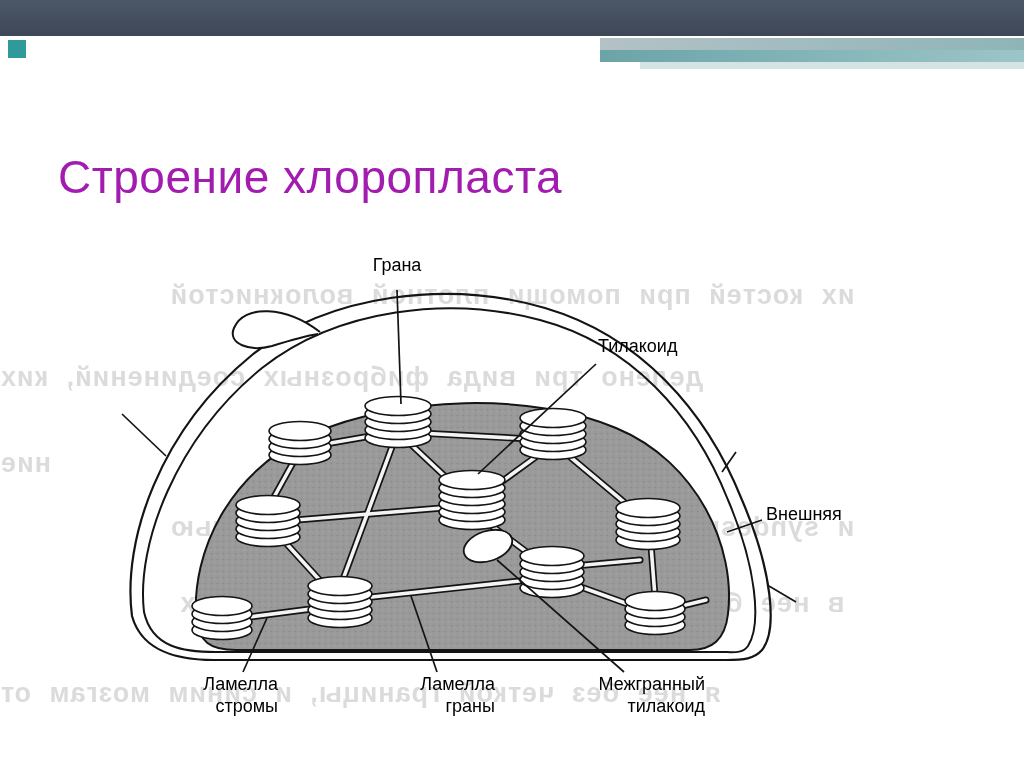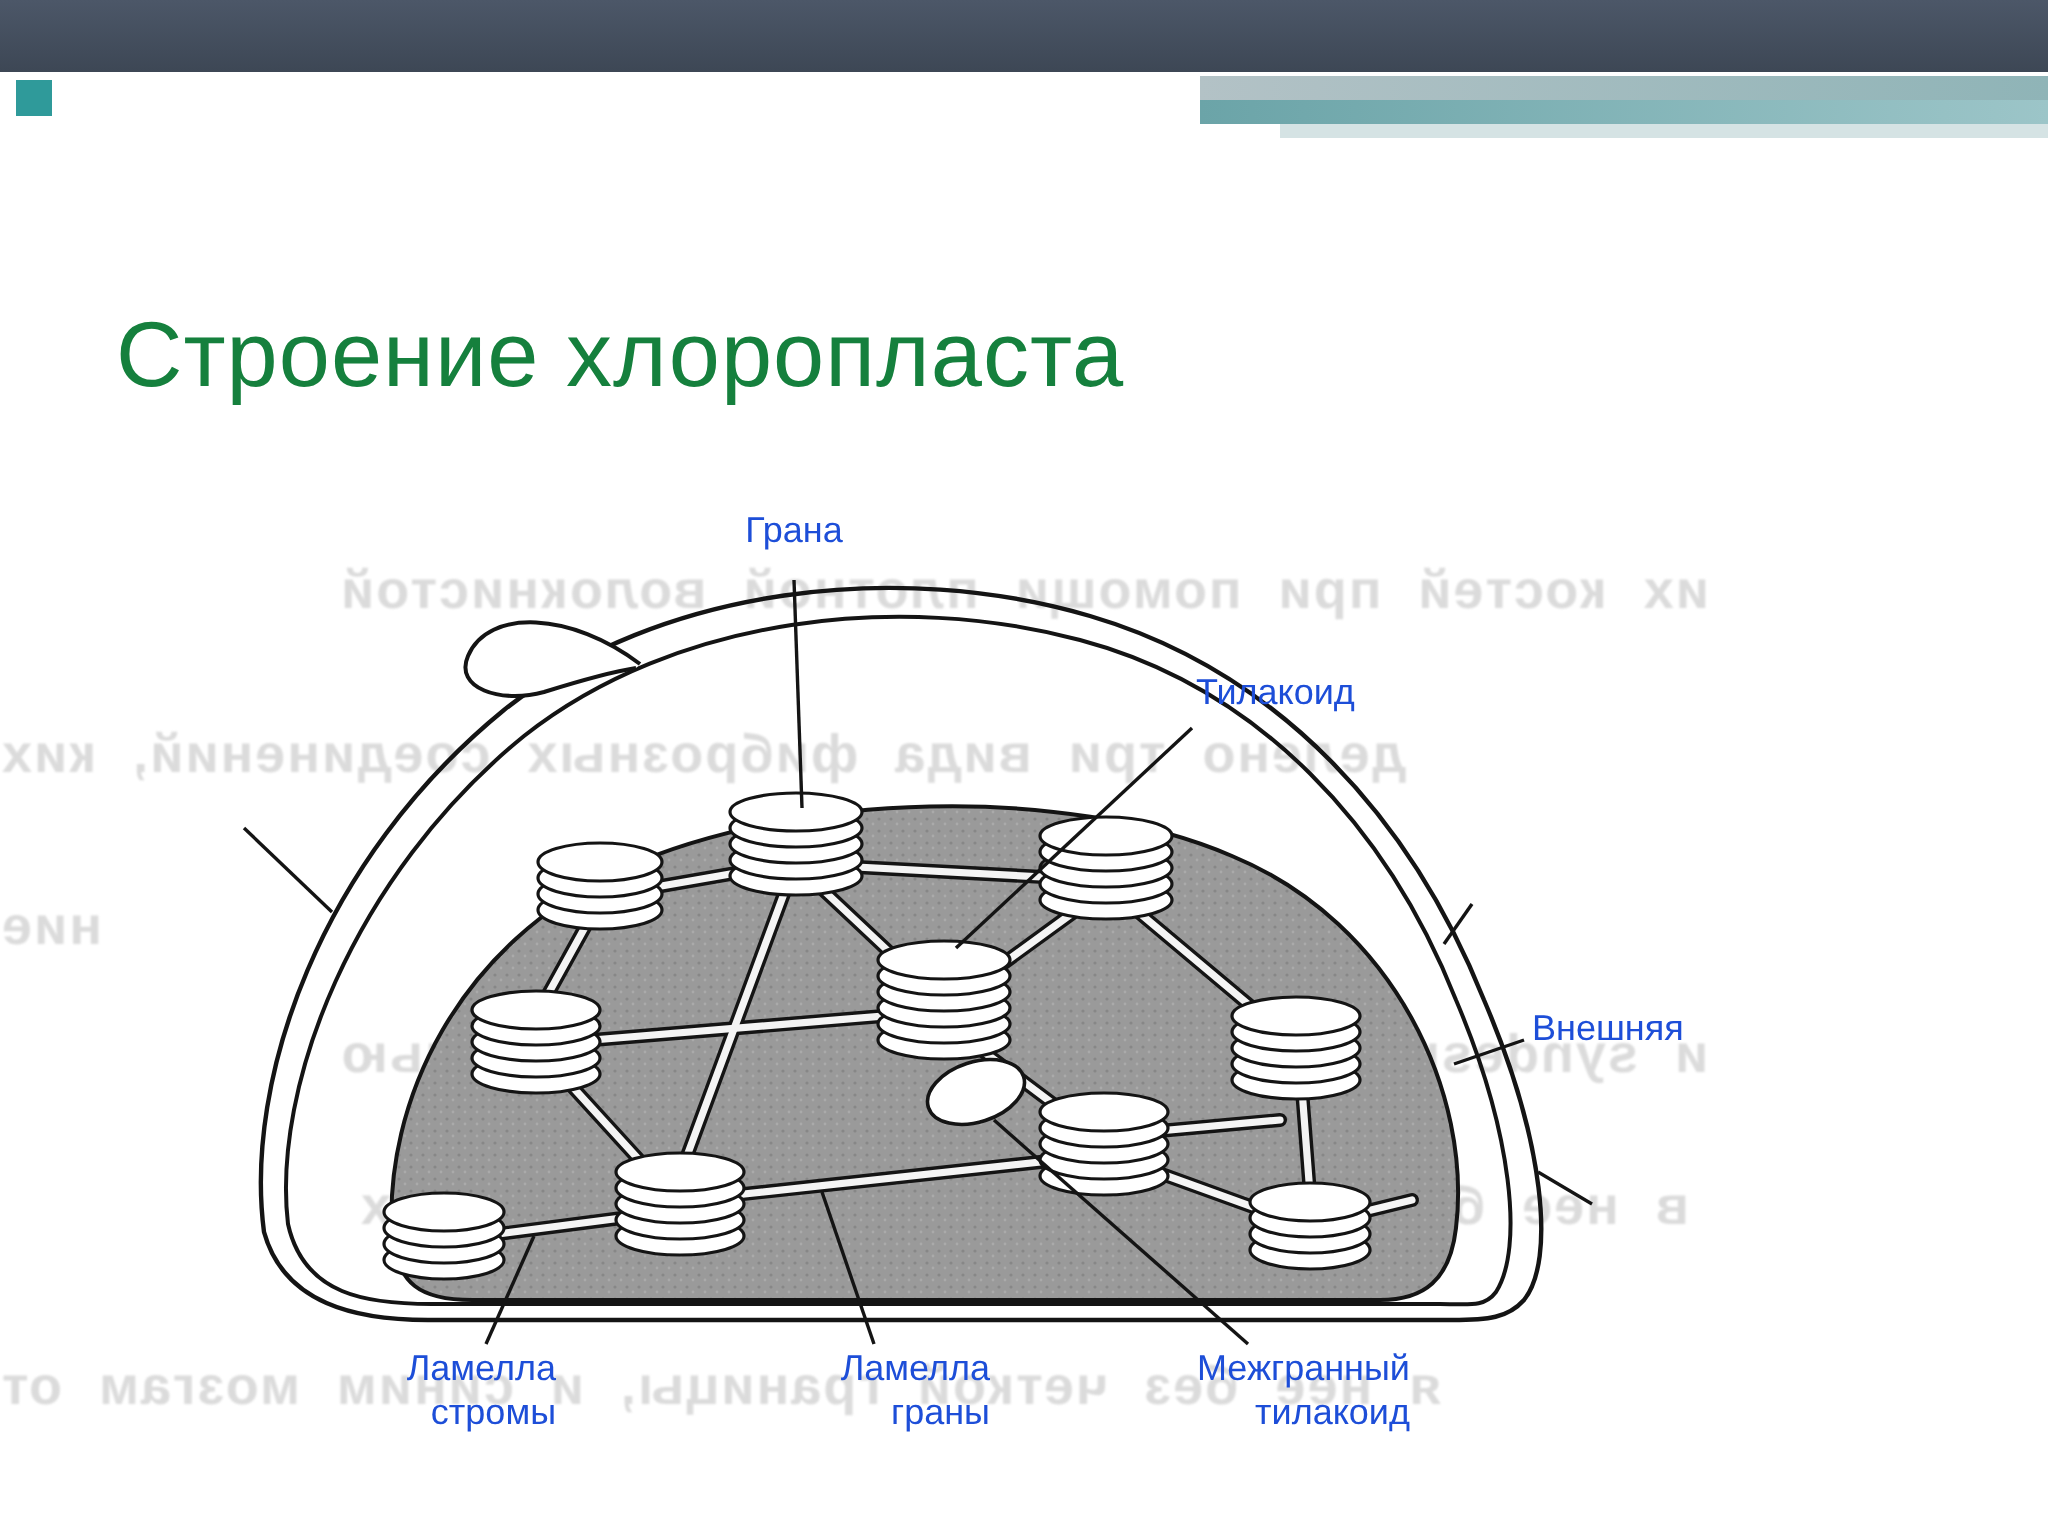--- a/index.html
+++ b/index.html
@@ -10,36 +10,36 @@
   
   .header-bar{position:absolute;left:0;top:0;width:1024px;height:36px;
     background:linear-gradient(180deg,#4c5768 0%,#3d4755 100%);}
   .accent-square{position:absolute;left:8px;top:40px;width:18px;height:18px;background:#2f9a9a;}
   .stripe1{position:absolute;left:600px;top:38px;width:424px;height:12px;
     background:linear-gradient(90deg,#b3c2c6,#8fb4b7);}
   .stripe2{position:absolute;left:600px;top:50px;width:424px;height:12px;
     background:linear-gradient(90deg,#6ba4a8,#9cc5c8);}
   .stripe3{position:absolute;left:640px;top:62px;width:384px;height:7px;background:#d5e3e4;}
   
-  .title{position:absolute;left:58px;top:150px;font-size:46px;color:#15803d;
+  .title{position:absolute;left:58px;top:150px;font-size:46px;color:#a21caf;
     letter-spacing:.5px;font-weight:400;}
   
   .ghost{position:absolute;left:0;width:1024px;transform:scaleX(-1);
     color:#c6c6c6;opacity:.62;font-weight:bold;font-size:27px;letter-spacing:1px;
     word-spacing:9px;white-space:nowrap;filter:blur(.6px);pointer-events:none;}
   .g0{top:280px;text-align:center}
   .g1{top:362px;text-align:right}
   .g2{top:448px;text-align:right}
   .g3{top:512px;text-align:center}
   .g4{top:588px;text-align:center}
   .g5{top:678px;text-align:right}
   
   .diagram-svg{position:absolute;left:0;top:0;}
   
-  .lbl{position:absolute;font-size:18px;line-height:1.22;color:#1d4ed8;
+  .lbl{position:absolute;font-size:18px;line-height:1.22;color:#000000;
     font-weight:500;white-space:pre-line;}
   .lbl.center{text-align:right}
   .lbl-grana{left:352px;top:255px;width:90px;text-align:center;}
   .lbl-thylakoid{left:598px;top:336px;width:120px;}
   .lbl-outer-membrane{left:36px;top:358px;width:130px;}
   .lbl-envelope{left:724px;top:402px;width:160px;}
   .lbl-stroma{left:766px;top:504px;width:100px;}
   .lbl-intermembrane{left:798px;top:584px;width:215px;}
   .lbl-stroma-lamella{left:158px;top:674px;width:120px;}
   .lbl-grana-lamella{left:380px;top:674px;width:115px;}

